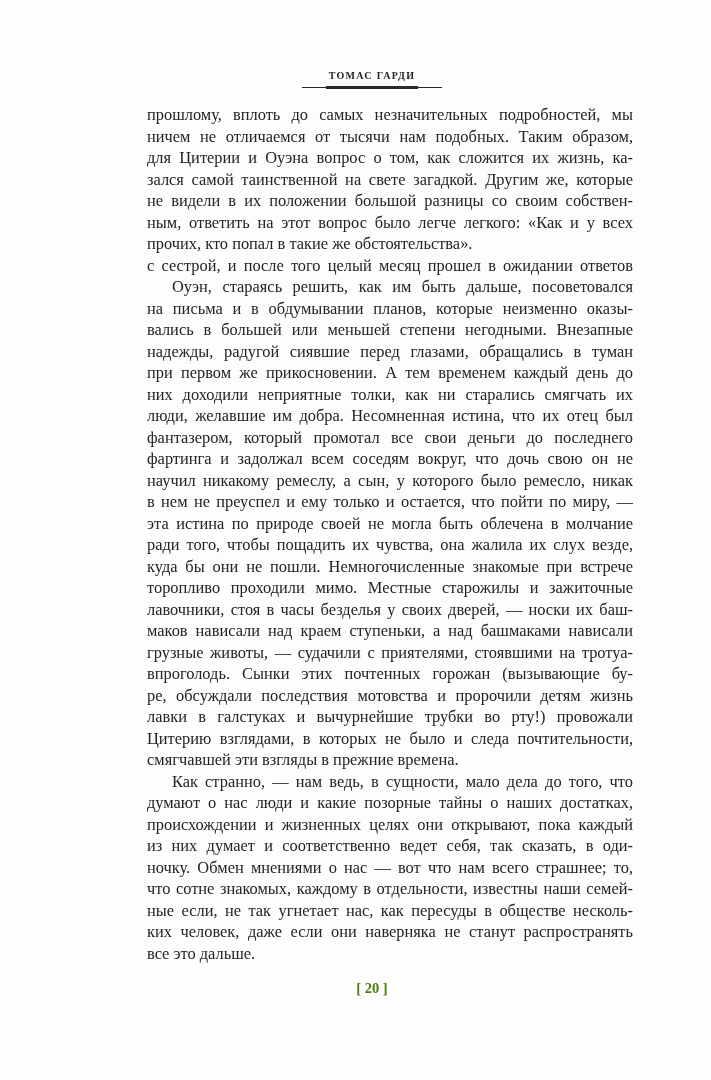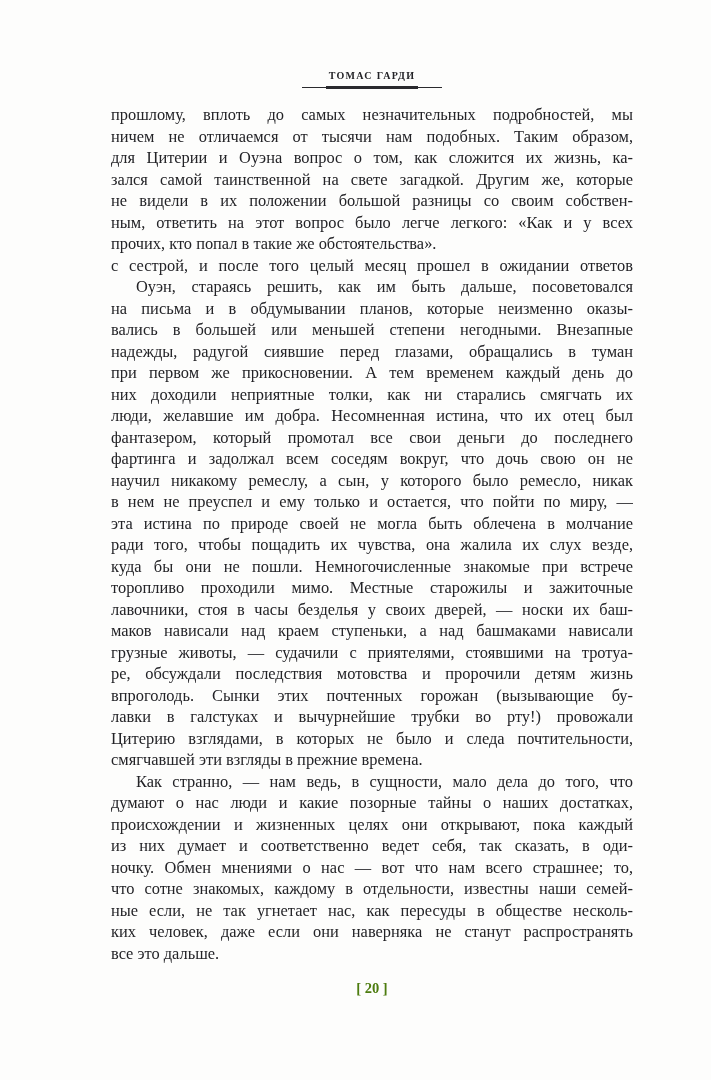--- a/index.html
+++ b/index.html
@@ -63,20 +63,21 @@
   .paragraph {
     margin: 0;
     padding: 0;
   }
   .line {
     height: 21.5px;
     overflow: hidden;
     text-align: justify;
     text-align-last: justify;
     white-space: normal;
+    margin-left: 36px;
   }
   .line.last-line {
     text-align-last: left;
   }
   .paragraph.indent .line.first-line {
     text-indent: 25px;
   }
   .footer {
     position: absolute;
     top: 979px;
@@ -126,22 +127,22 @@
         <div class="line">фартинга и задолжал всем соседям вокруг, что дочь свою он не</div>
         <div class="line">научил никакому ремеслу, а сын, у которого было ремесло, никак</div>
         <div class="line">в нем не преуспел и ему только и остается, что пойти по миру, —</div>
         <div class="line">эта истина по природе своей не могла быть облечена в молчание</div>
         <div class="line">ради того, чтобы пощадить их чувства, она жалила их слух везде,</div>
         <div class="line">куда бы они не пошли. Немногочисленные знакомые при встрече</div>
         <div class="line">торопливо проходили мимо. Местные старожилы и зажиточные</div>
         <div class="line">лавочники, стоя в часы безделья у своих дверей, — носки их баш-</div>
         <div class="line">маков нависали над краем ступеньки, а над башмаками нависали</div>
         <div class="line">грузные животы, — судачили с приятелями, стоявшими на тротуа-</div>
+        <div class="line">впроголодь. Сынки этих почтенных горожан (вызывающие бу-</div>
         <div class="line">ре, обсуждали последствия мотовства и пророчили детям жизнь</div>
-        <div class="line">впроголодь. Сынки этих почтенных горожан (вызывающие бу-</div>
         <div class="line">лавки в галстуках и вычурнейшие трубки во рту!) провожали</div>
         <div class="line">Цитерию взглядами, в которых не было и следа почтительности,</div>
         <div class="line last-line">смягчавшей эти взгляды в прежние времена.</div>
       </div>
       <div class="paragraph indent">
         <div class="line first-line">Как странно, — нам ведь, в сущности, мало дела до того, что</div>
         <div class="line">думают о нас люди и какие позорные тайны о наших достатках,</div>
         <div class="line">происхождении и жизненных целях они открывают, пока каждый</div>
         <div class="line">из них думает и соответственно ведет себя, так сказать, в оди-</div>
         <div class="line">ночку. Обмен мнениями о нас — вот что нам всего страшнее; то,</div>

